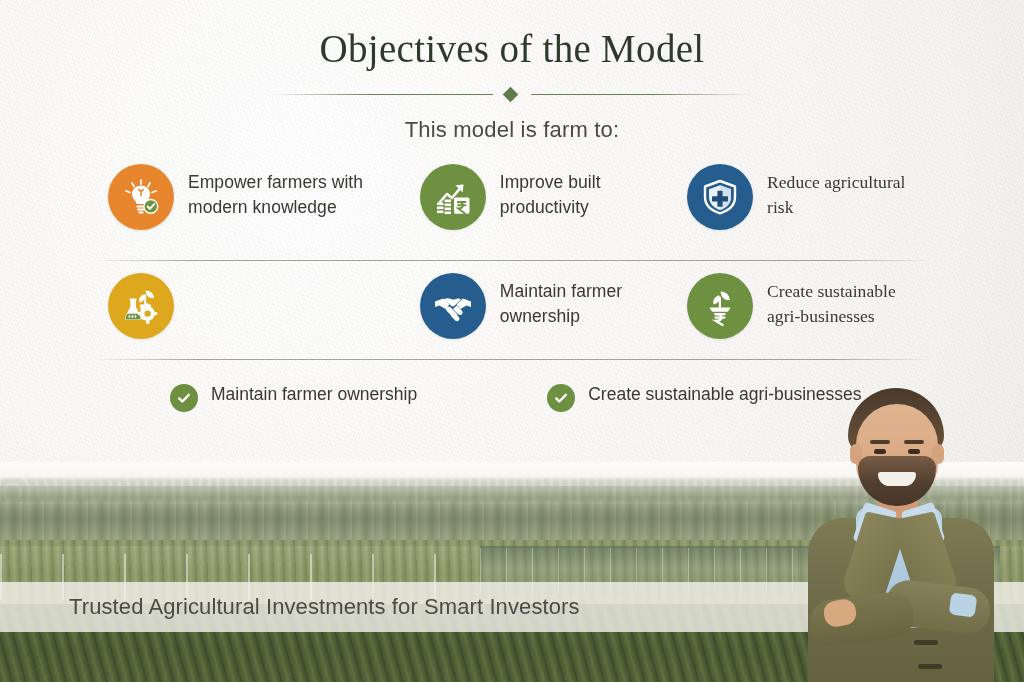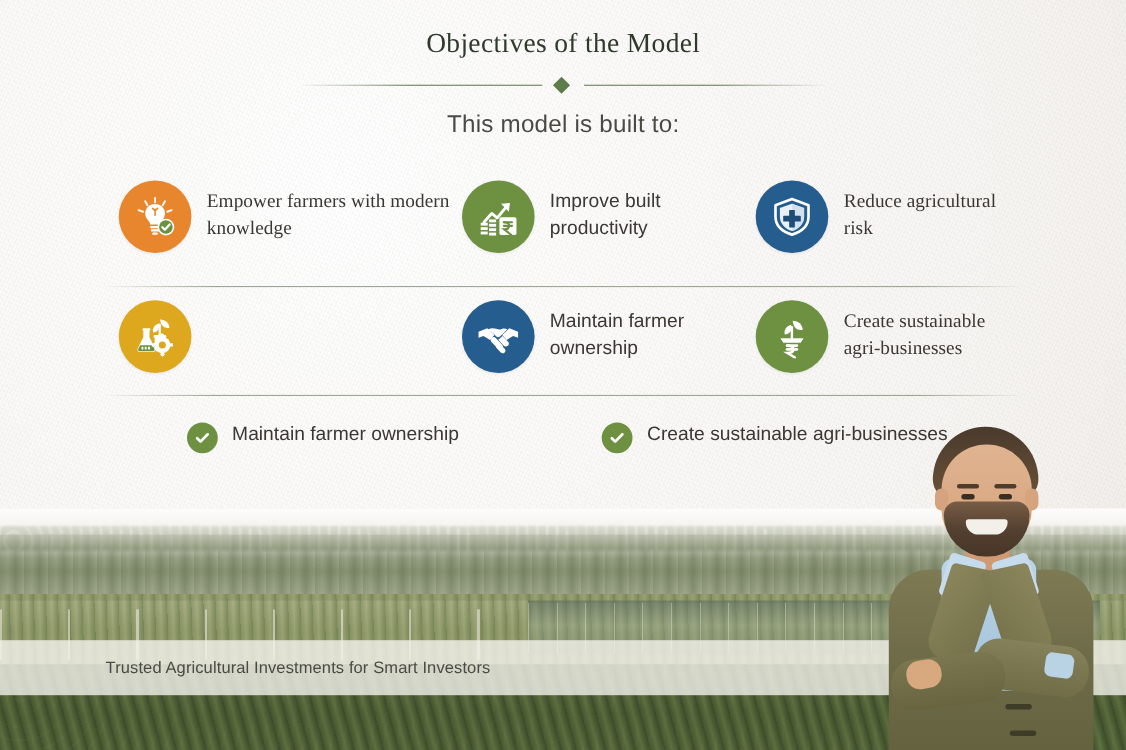--- a/index.html
+++ b/index.html
@@ -100,22 +100,22 @@
     left: 0;
     top: 582px;
     width: 1024px;
     height: 50px;
     background: rgba(244,242,236,0.80);
     z-index: 4;
     display: flex;
     align-items: center;
   }
   .tagline-text {
-    margin-left: 96px;
-    font-size: 15px;
+    margin-left: 69px;
+    font-size: 22px;
     letter-spacing: 0.1px;
     color: #4b4a44;
     white-space: nowrap;
   }
 
   
   .presenter {
     position: absolute;
     left: 800px;
     top: 388px;
@@ -201,21 +201,21 @@
     background:#b9d2e4; border-radius: 6px; transform: rotate(8deg);
   }
   .p-btn1 { position:absolute; left: 114px; top: 252px; width: 24px; height: 5px; background: rgba(40,38,24,0.65); border-radius: 3px; }
   .p-btn2 { position:absolute; left: 118px; top: 276px; width: 24px; height: 5px; background: rgba(40,38,24,0.65); border-radius: 3px; }
 
   
   .header { position: absolute; left:0; top:0; width: 1024px; z-index: 6; }
   .title {
     text-align: center;
     font-family: "Liberation Serif", serif;
-    font-size: 25px;
+    font-size: 39px;
     font-weight: 400;
     color: #2f3a2c;
     letter-spacing: 0.3px;
     padding-top: 26px;
   }
   .title-rule {
     position: relative;
     width: 482px;
     margin: 18px auto 0 auto;
     height: 12px;
@@ -255,21 +255,21 @@
     height: 110px;
   }
   .grid-row.r1 { height: 96px; }
   .grid-row.r2 { height: 98px; }
 
   .cell {
     display: flex;
     align-items: flex-start;
     gap: 14px;
   }
-  .cell.c1 { width: 350px; font-family: Liberation Serif, serif; }
+  .cell.c1 { width: 350px; }
   .cell.c2 { width: 300px; }
   .cell.c3 { width: 266px; font-family: Liberation Serif, serif; }
 
   .icon-circle {
     flex: 0 0 auto;
     width: 66px; height: 66px;
     border-radius: 50%;
     position: relative;
     display: flex; align-items: center; justify-content: center;
     box-shadow: 0 1px 3px rgba(0,0,0,0.08);
@@ -357,21 +357,21 @@
     <div class="p-btn2"></div>
   </div>
 
   <div class="header">
     <div class="title">Objectives of the Model</div>
     <div class="title-rule">
       <div class="line-l"></div>
       <div class="diamond"></div>
       <div class="line-r"></div>
     </div>
-    <div class="subtitle">This model is built to:</div>
+    <div class="subtitle">This model is farm to:</div>
   </div>
 
   <div class="grid">
 
     <div class="grid-row r1">
 
       <div class="cell c1">
         <div class="icon-circle" style="background:#E8862E;">
           <svg width="40" height="40" viewBox="0 0 40 40" aria-hidden="true">
             <g stroke="#FFFFFF" stroke-width="1.7" stroke-linecap="round">

